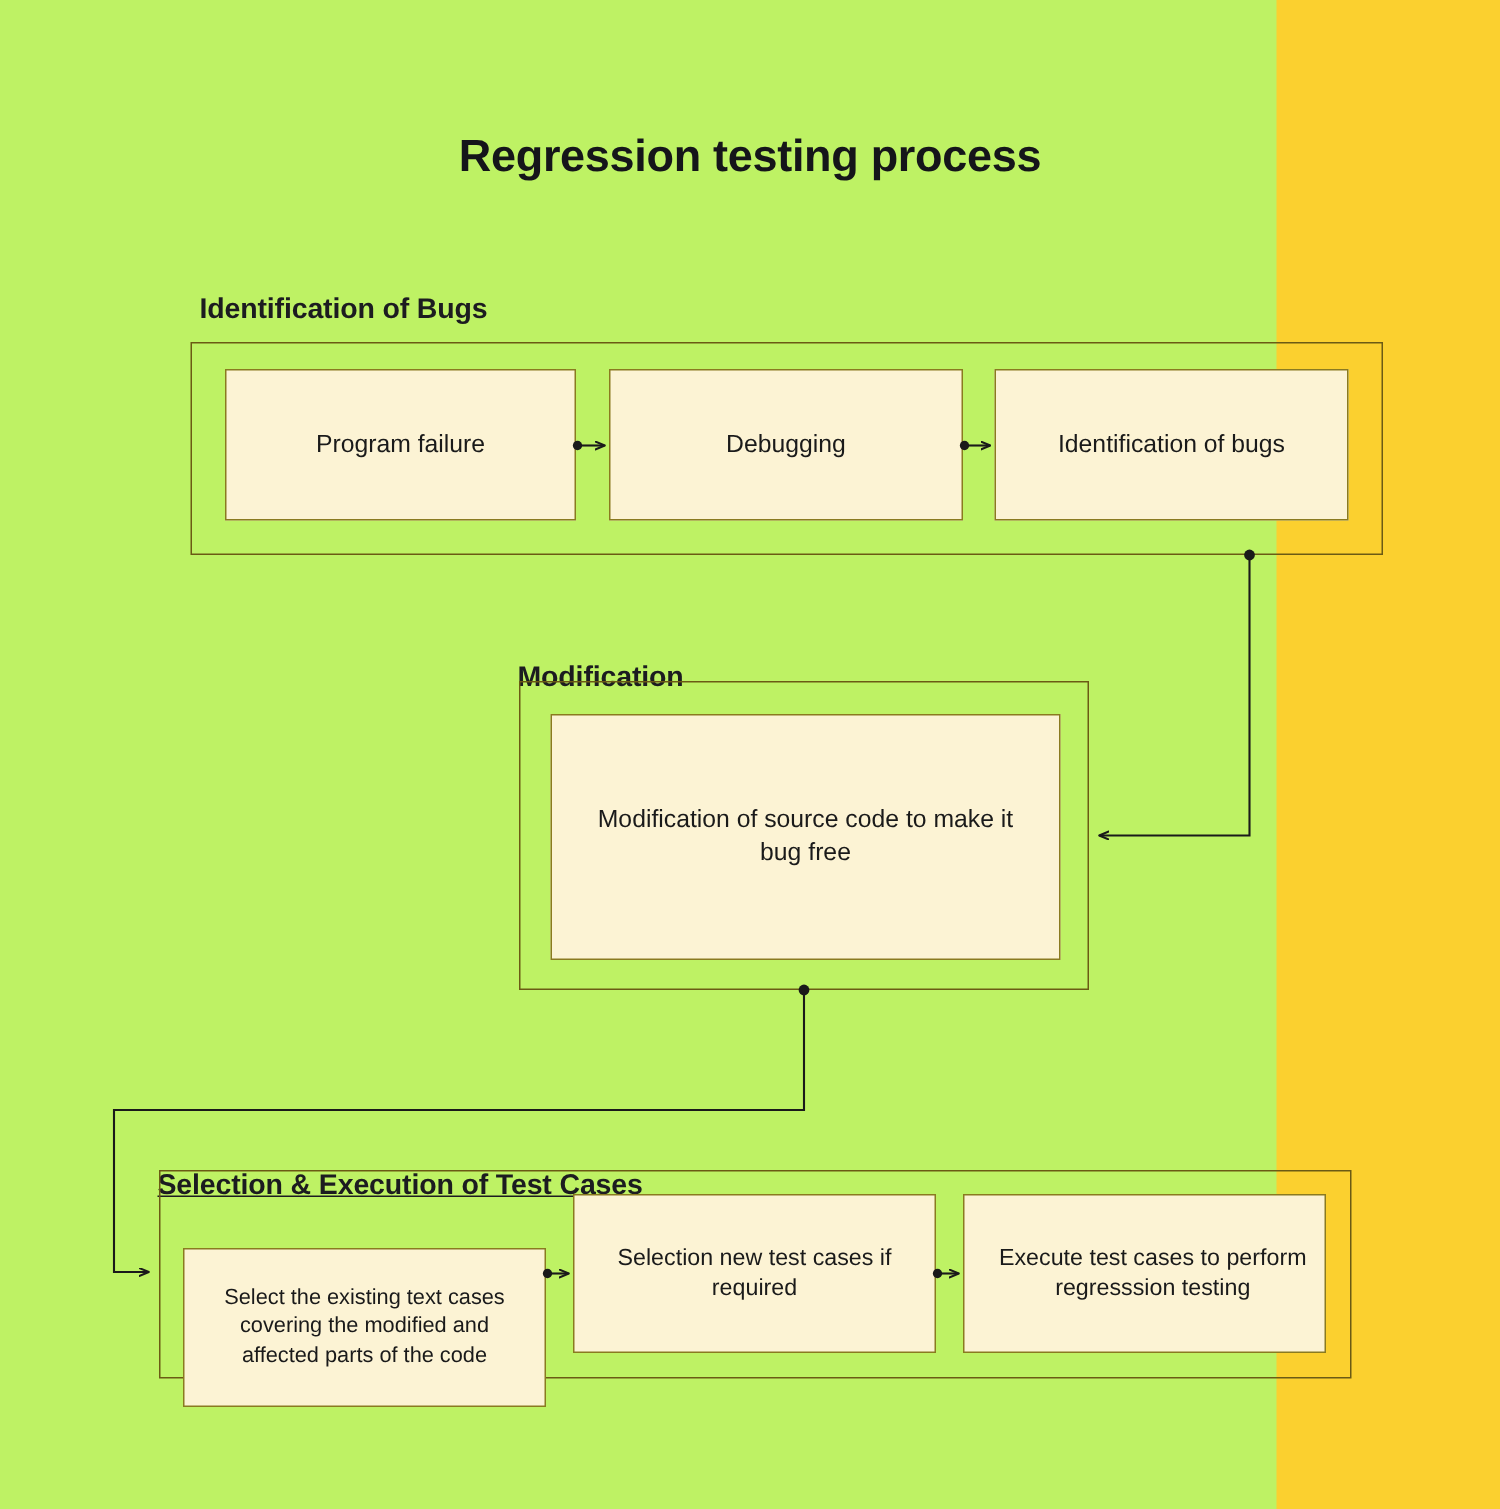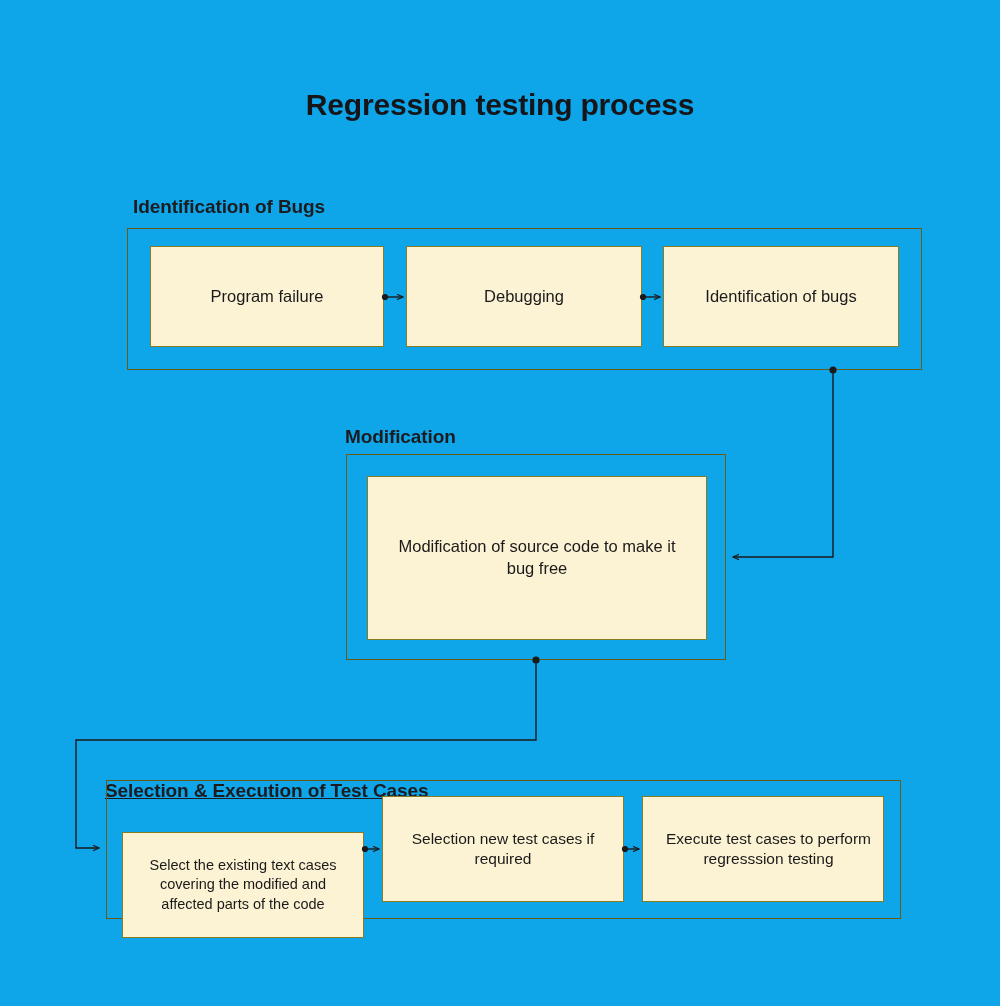--- a/index.html
+++ b/index.html
@@ -8,23 +8,23 @@
   }
   body {
     width: 1000px;
     height: 1006px;
     background: #FBD02F;
     font-family: "Liberation Sans", sans-serif;
     overflow: hidden;
   }
   #canvas {
     position: relative;
-    width: 1000px;
+    width: 851px;
     height: 1006px;
-    background: #0ea5e9;
+    background: #bef264;
   }
   
   .diagram-title {
     position: absolute;
     left: 0;
     top: 88px;
     width: 1000px;
     text-align: center;
     font-size: 30px;
     font-weight: bold;
@@ -85,21 +85,21 @@
   <div class="section-label" style="left:133px; top:196px;">Identification of Bugs</div>
 
   <div class="group-box" style="left:127px; top:228px; width:795px; height:142px;"></div>
 
   <div class="node-box node-lg" style="left:406px; top:246px; width:236px; height:101px;">Debugging</div>
 
   <div class="node-box node-lg" style="left:150px; top:246px; width:234px; height:101px;">Program failure</div>
 
   <div class="node-box node-lg" style="left:663px; top:246px; width:236px; height:101px; padding-left:24px; padding-right:24px;">Identification of bugs</div>
 
-  <div class="section-label" style="left:345px; top:426px;">Modification</div>
+  <div class="section-label" style="left:345px; top:441px;">Modification</div>
 
   <div class="group-box" style="left:346px; top:454px; width:380px; height:206px;"></div>
 
   <div class="node-box node-lg" style="left:367px; top:476px; width:340px; height:164px; padding-left:20px; padding-right:20px;">Modification of source code to make it bug free</div>
 
   <div class="section-label" style="left:105px; top:780px;text-decoration:underline;">Selection &amp; Execution of Test Cases</div>
 
   <div class="group-box" style="left:106px; top:780px; width:795px; height:139px;"></div>
 
   <div class="node-box node-sm" style="left:122px; top:796px; width:242px; height:106px; padding-left:14px; padding-right:14px;margin-top:36px;">Select the existing text cases covering the modified and affected parts of the code</div>

